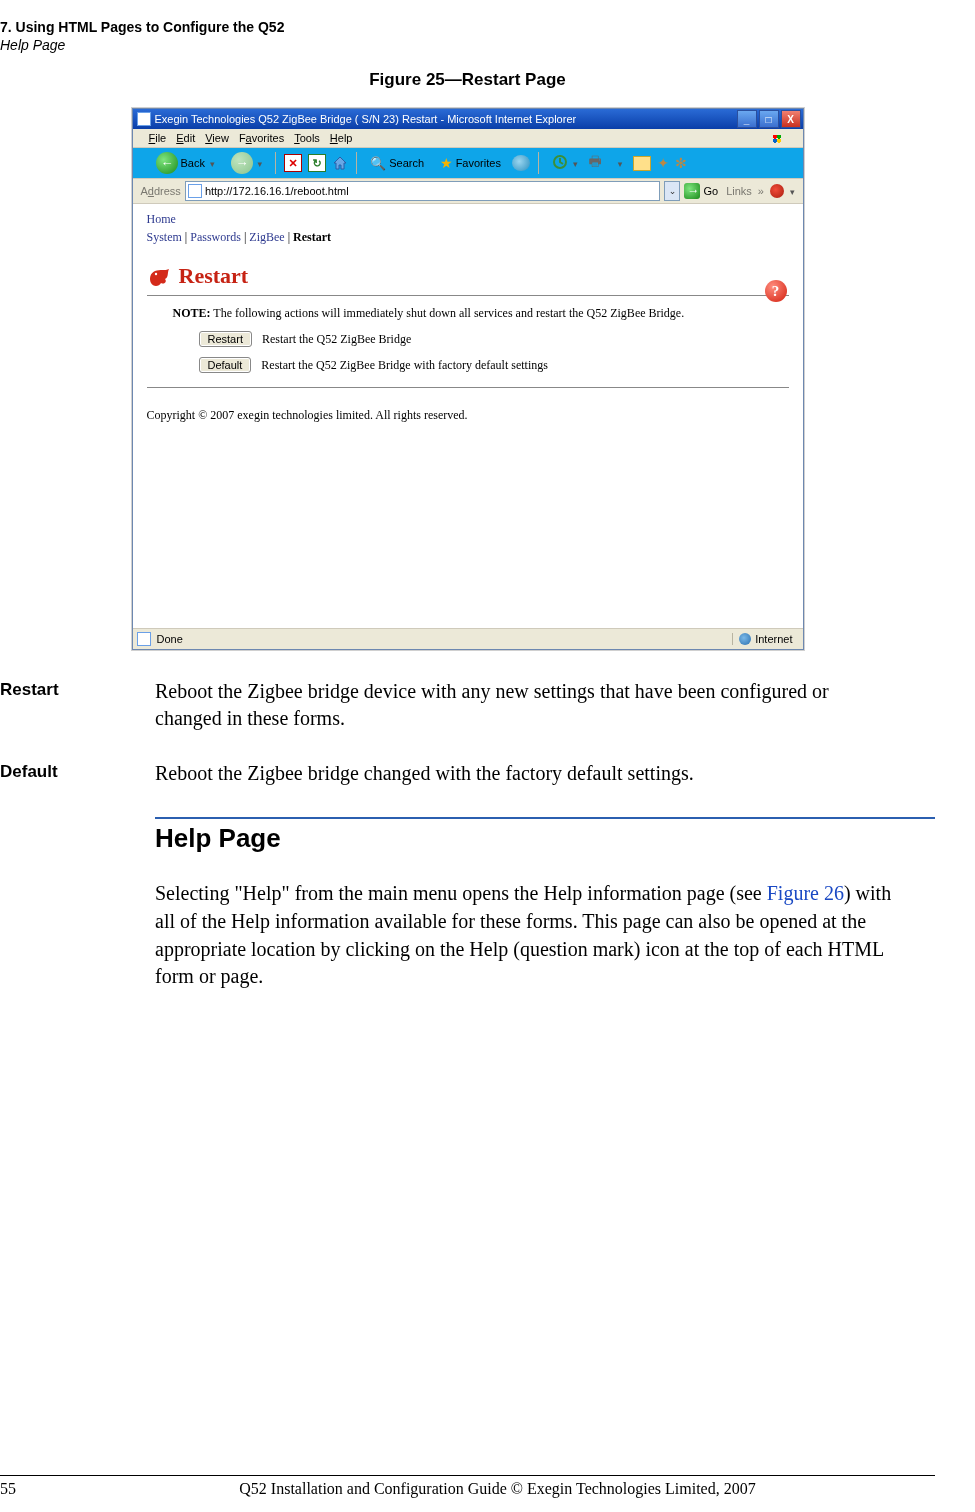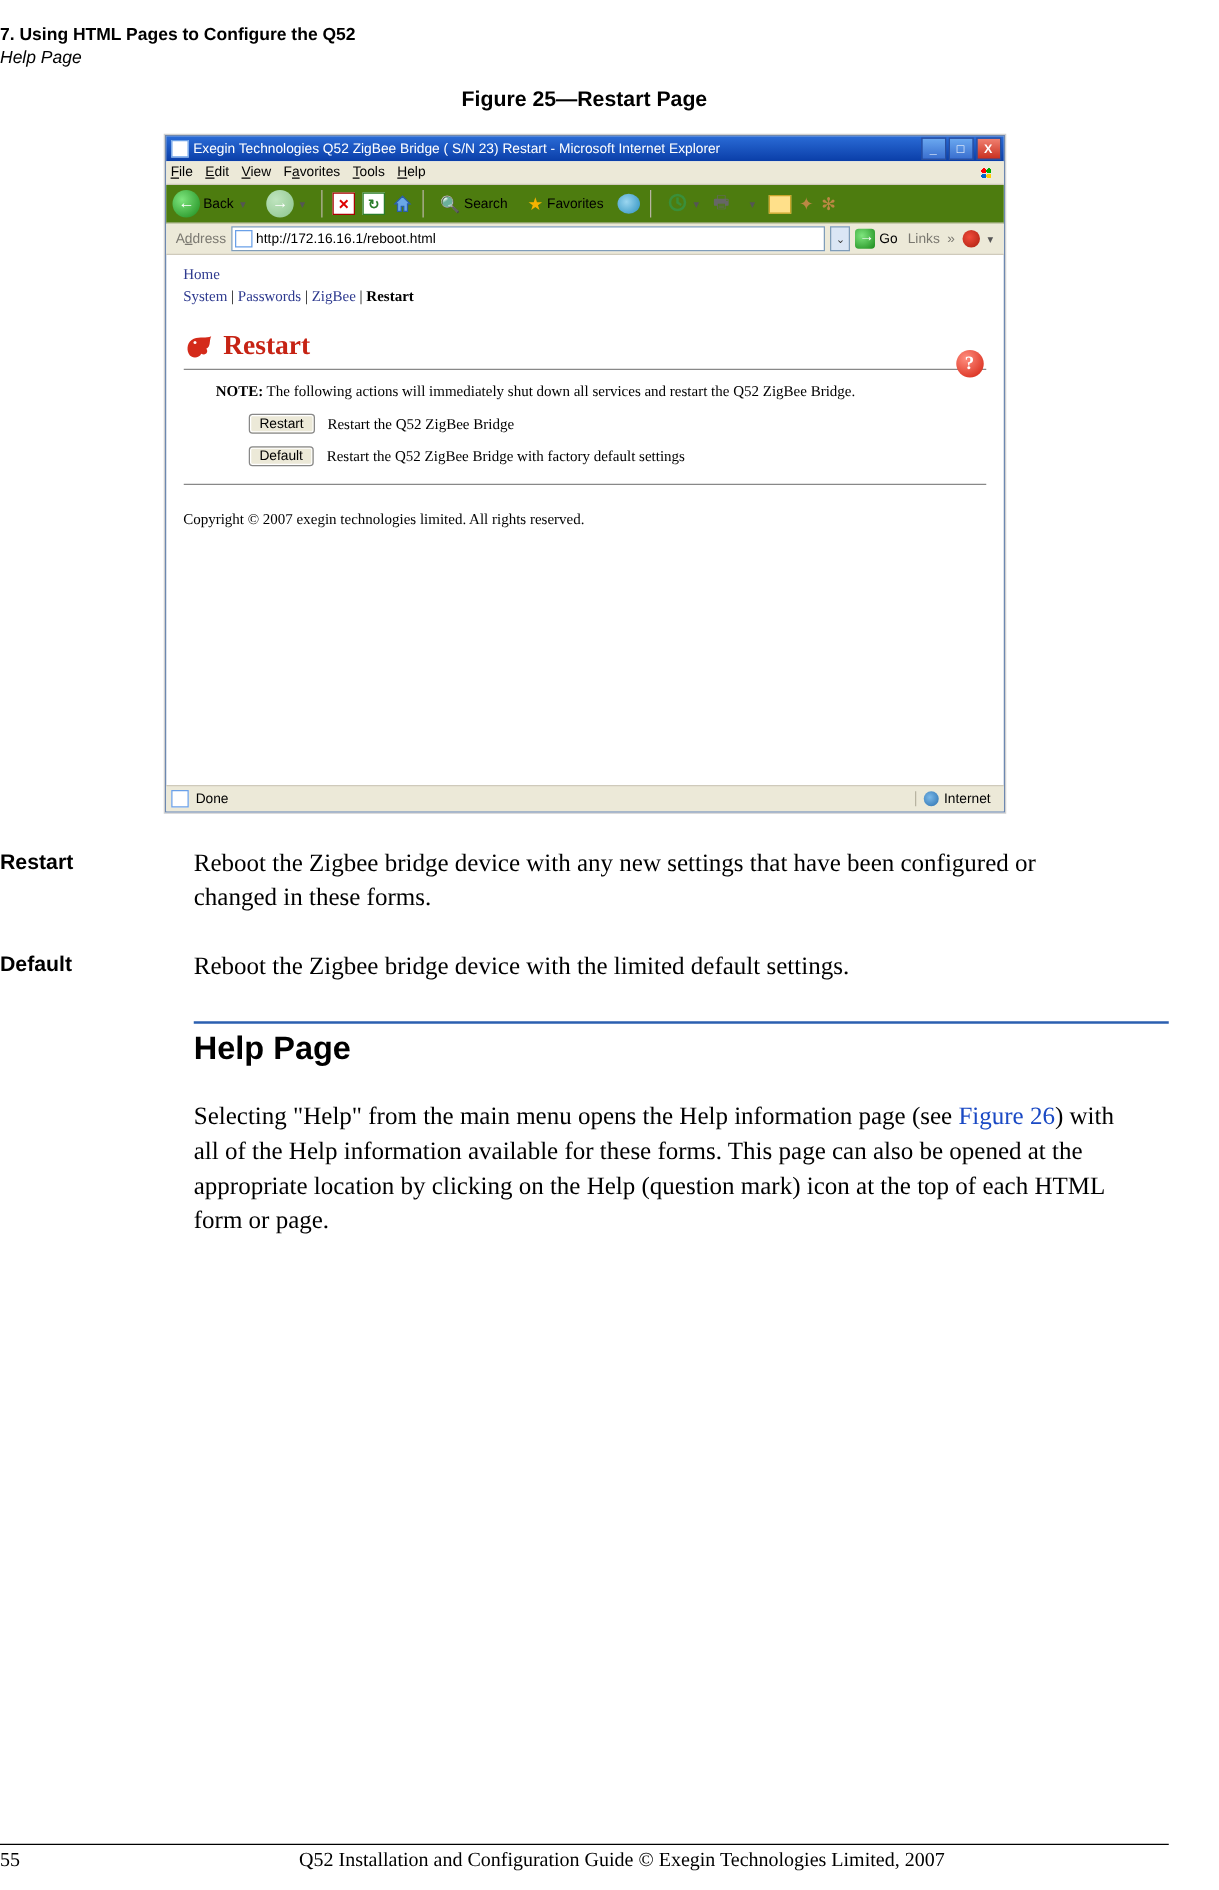--- a/index.html
+++ b/index.html
@@ -61,34 +61,34 @@
   .titlebar .title-text { flex: 1; white-space: nowrap; overflow: hidden; }
   .winbtns { display:flex; gap:2px; }
   .winbtn {
     width:18px; height:16px; display:flex; align-items:center; justify-content:center;
     font-size:10px; font-weight:bold; border:1px solid #2a4f9e;
   }
   .winbtn.min, .winbtn.max { background: linear-gradient(#6aa8f0,#3a6fcf); color:#fff; }
   .winbtn.close { background: linear-gradient(#f08070,#c83020); color:#fff; }
   .menubar {
     background: #ece9d8; height:18px; display:flex; align-items:center;
-    padding: 0 4px; gap: 10px; border-bottom:1px solid #cfcabb;
+    padding: 0 16px; gap: 10px; border-bottom:1px solid #cfcabb;
   }
   .menubar span { font-size:11px; }
   .menubar-flag {
     margin-left:auto; width:20px; height:14px;
     background:
       radial-gradient(circle at 40% 40%, #f00 2px, transparent 2px),
       radial-gradient(circle at 60% 40%, #0a0 2px, transparent 2px),
       radial-gradient(circle at 40% 70%, #06c 2px, transparent 2px),
       radial-gradient(circle at 60% 70%, #fc0 2px, transparent 2px);
   }
   .toolbar {
-    background:#4d7c0f; height:30px; display:flex; align-items:center;
-    padding:0 0; gap:6px; border-bottom:1px solid #cfcabb; font-size:11px;
+    background:#0ea5e9; height:30px; display:flex; align-items:center;
+    padding:0 18px; gap:6px; border-bottom:1px solid #cfcabb; font-size:11px;
   }
   .tb-btn {
     display:flex; align-items:center; gap:3px; padding:2px 4px;
     border:1px solid transparent; border-radius:3px;
   }
   .tb-back-ico { width:22px; height:22px; border-radius:50%; background:radial-gradient(circle at 35% 35%, #7ee57e, #1a8a1a); position:relative; }
   .tb-back-ico::after { content:"←"; color:#fff; position:absolute; left:5px; top:2px; font-size:13px; font-weight:bold; }
   .tb-fwd-ico { width:22px; height:22px; border-radius:50%; background:radial-gradient(circle at 35% 35%, #bfe5bf, #8cc38c); position:relative; }
   .tb-fwd-ico::after { content:"→"; color:#fff; position:absolute; left:5px; top:2px; font-size:13px; font-weight:bold; }
   .tb-sep { width:1px; height:22px; background:#b8b4a1; margin:0 2px; }
@@ -355,21 +355,21 @@
     </div>
   </div>
 
   <div class="defs">
     <div class="def-row">
       <div class="def-term">Restart</div>
       <div class="def-body">Reboot the Zigbee bridge device with any new settings that have been configured or changed in these forms.</div>
     </div>
     <div class="def-row">
       <div class="def-term">Default</div>
-      <div class="def-body">Reboot the Zigbee bridge device with the limited default settings.</div>
+      <div class="def-body">Reboot the Zigbee bridge changed with the factory default settings.</div>
     </div>
   </div>
 
   <hr class="section-rule">
   <div class="section-title">Help Page</div>
 
   <div class="para">
     <span>Selecting "Help" from the main menu opens the Help information page (see </span><span class="fig-link">Figure 26</span><span>) with all of the Help information available for these forms. This page can also be opened at the appropriate location by clicking on the Help (question mark) icon at the top of each HTML form or page.</span>
   </div>
 

